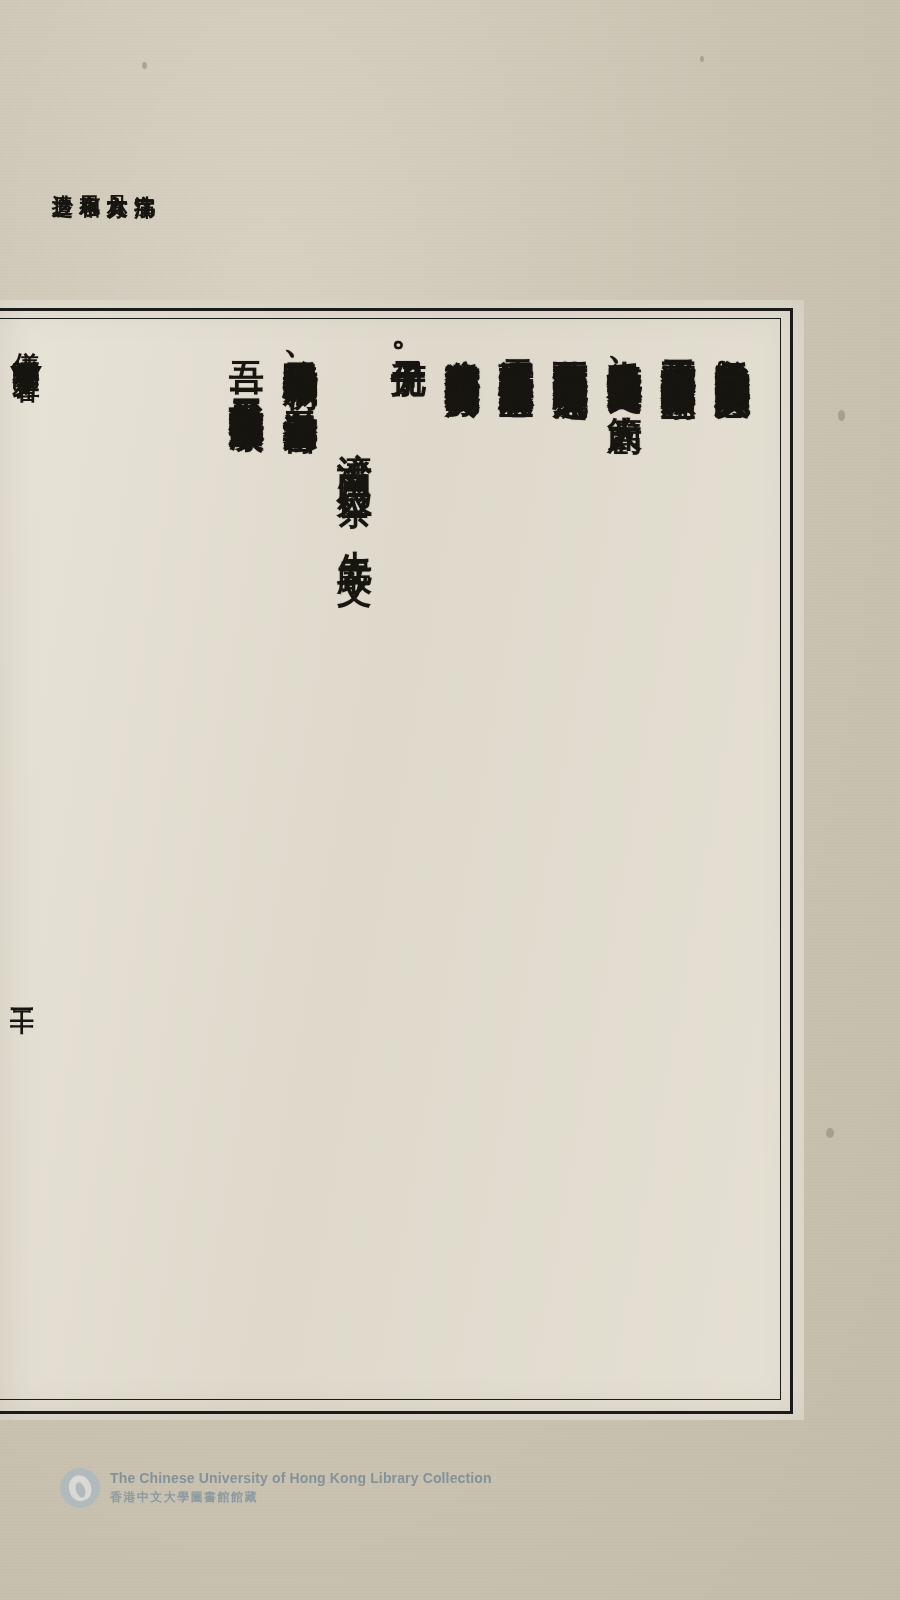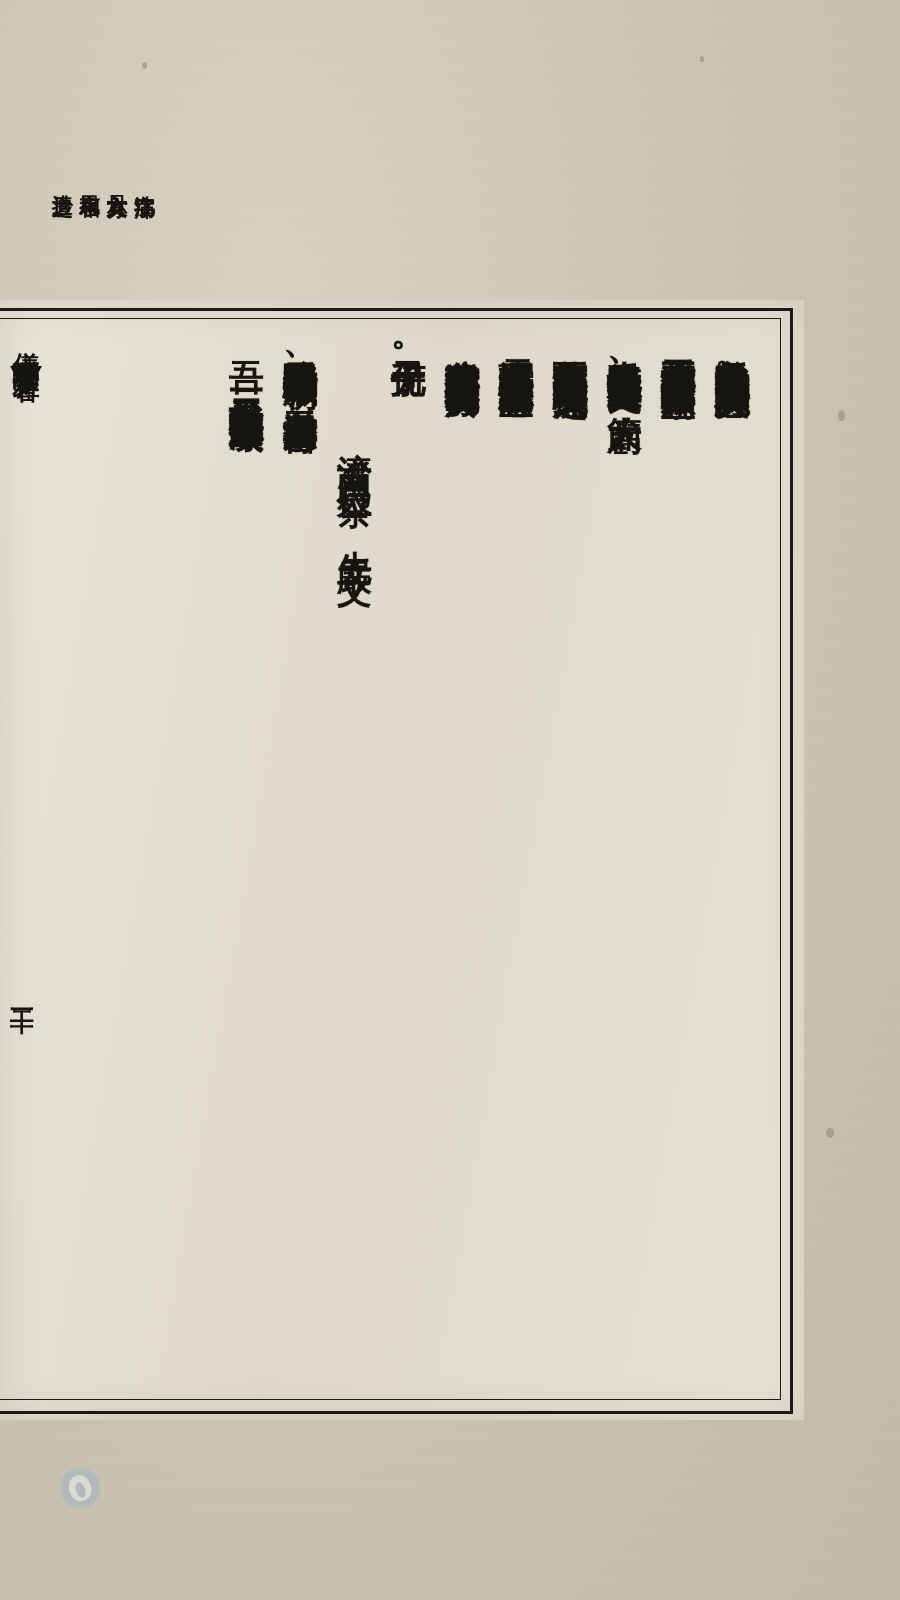--- a/index.html
+++ b/index.html
@@ -279,15 +279,19 @@
     </div>
   </div>
 
   <div class="speck" style="left:838px;top:410px;width:7px;height:11px;"></div>
   <div class="speck" style="left:826px;top:1128px;width:8px;height:10px;"></div>
   <div class="speck" style="left:142px;top:62px;width:5px;height:7px;"></div>
   <div class="speck" style="left:700px;top:56px;width:4px;height:6px;"></div>
 
   <div class="watermark">
     <div class="wm-logo"></div>
+    <div class="wm-lines">
+      <div class="wm-en">The Chinese University of Hong Kong Library Collection</div>
+      <div class="wm-zh">香港中文大學圖書館館藏</div>
+    </div>
   </div>
 
 </div>
 
 </body></html>

